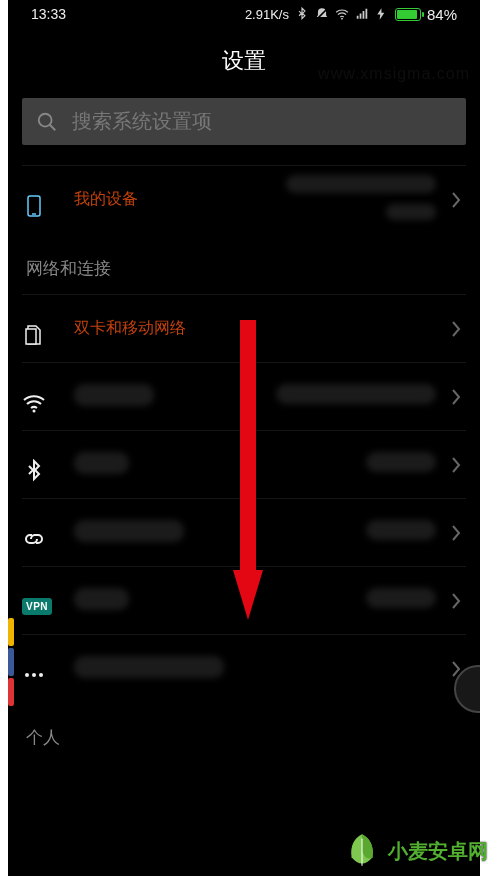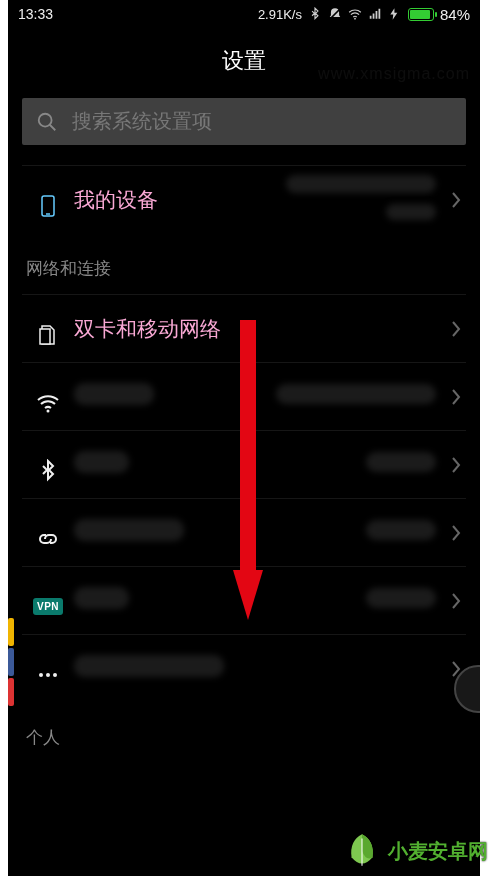--- a/index.html
+++ b/index.html
@@ -18,21 +18,21 @@
     background: #000;
     color: #fff;
     overflow: hidden;
   }
   
   .statusbar {
     height: 28px;
     display: flex;
     align-items: center;
     justify-content: space-between;
-    padding: 0 10px;
+    padding: 0 23px;
     font-size: 14px;
     color: #eee;
   }
   .statusbar .right { display: flex; align-items: center; gap: 6px; }
   .statusbar .right svg { width: 14px; height: 14px; fill: #ccc; }
   .battery {
     width: 26px; height: 13px;
     border: 1.5px solid #3c3;
     border-radius: 3px;
     position: relative;
@@ -89,29 +89,29 @@
   .row {
     display: flex;
     align-items: center;
     min-height: 68px;
     border-top: 1px solid #161616;
     cursor: pointer;
   }
   .row .icon-slot {
     width: 52px;
     display: flex;
-    justify-content: center;
+    justify-content: flex-start;
     align-items: center;
     margin-top: 12px;
   }
   .row .icon-slot svg { width: 24px; height: 24px; fill: #eee; }
   .row .label {
     flex: 1;
-    font-size: 21px;
-    color: #f9a8d4;
+    font-size: 16px;
+    color: #c2410c;
   }
   .row .value {
     color: #888;
     font-size: 18px;
     max-width: 190px;
     text-align: right;
   }
   .row .chevron {
     width: 20px;
     margin-left: 10px;

